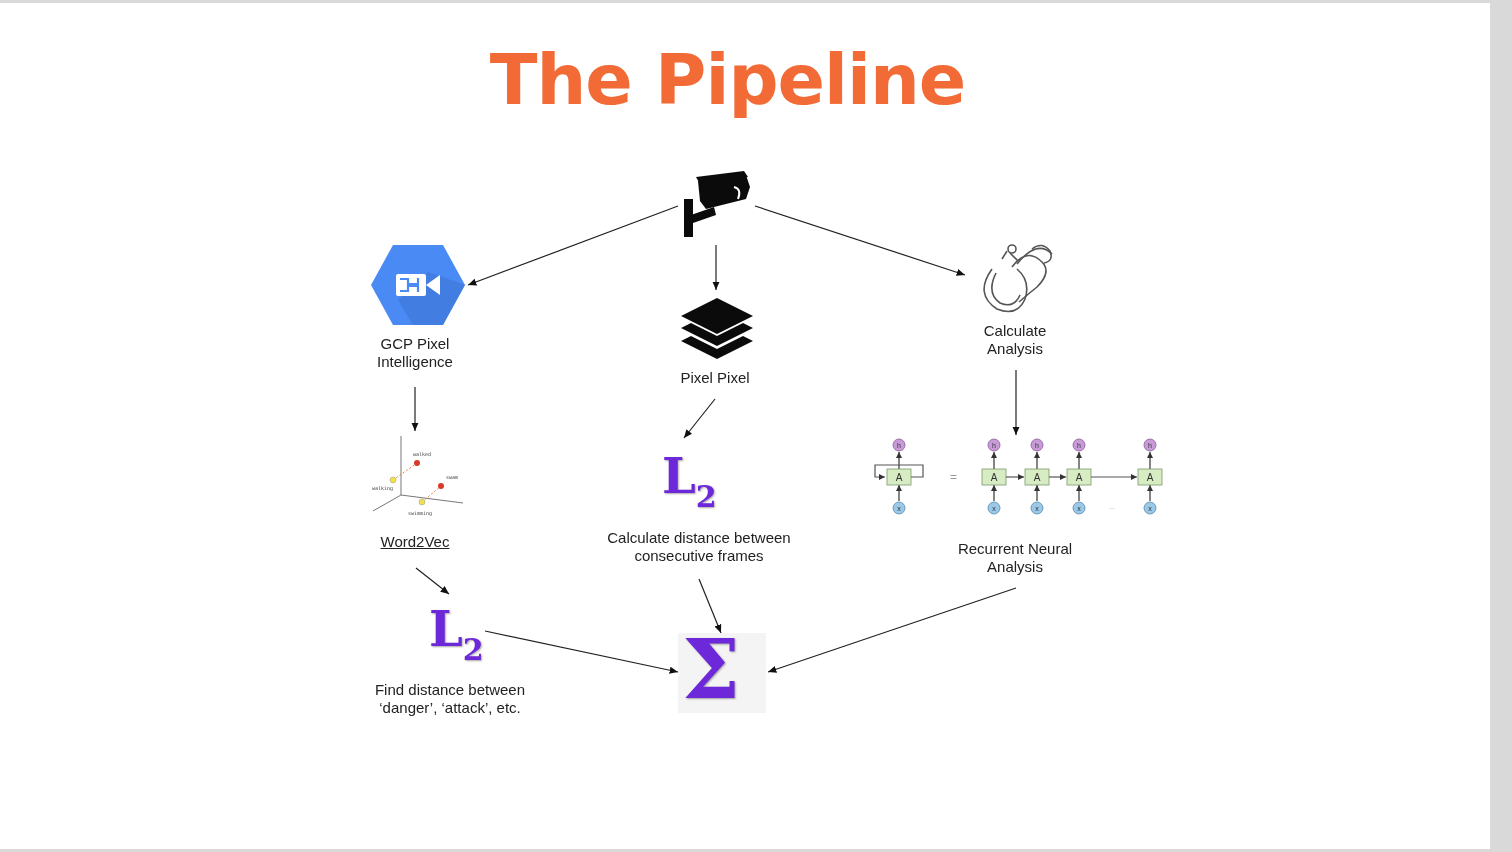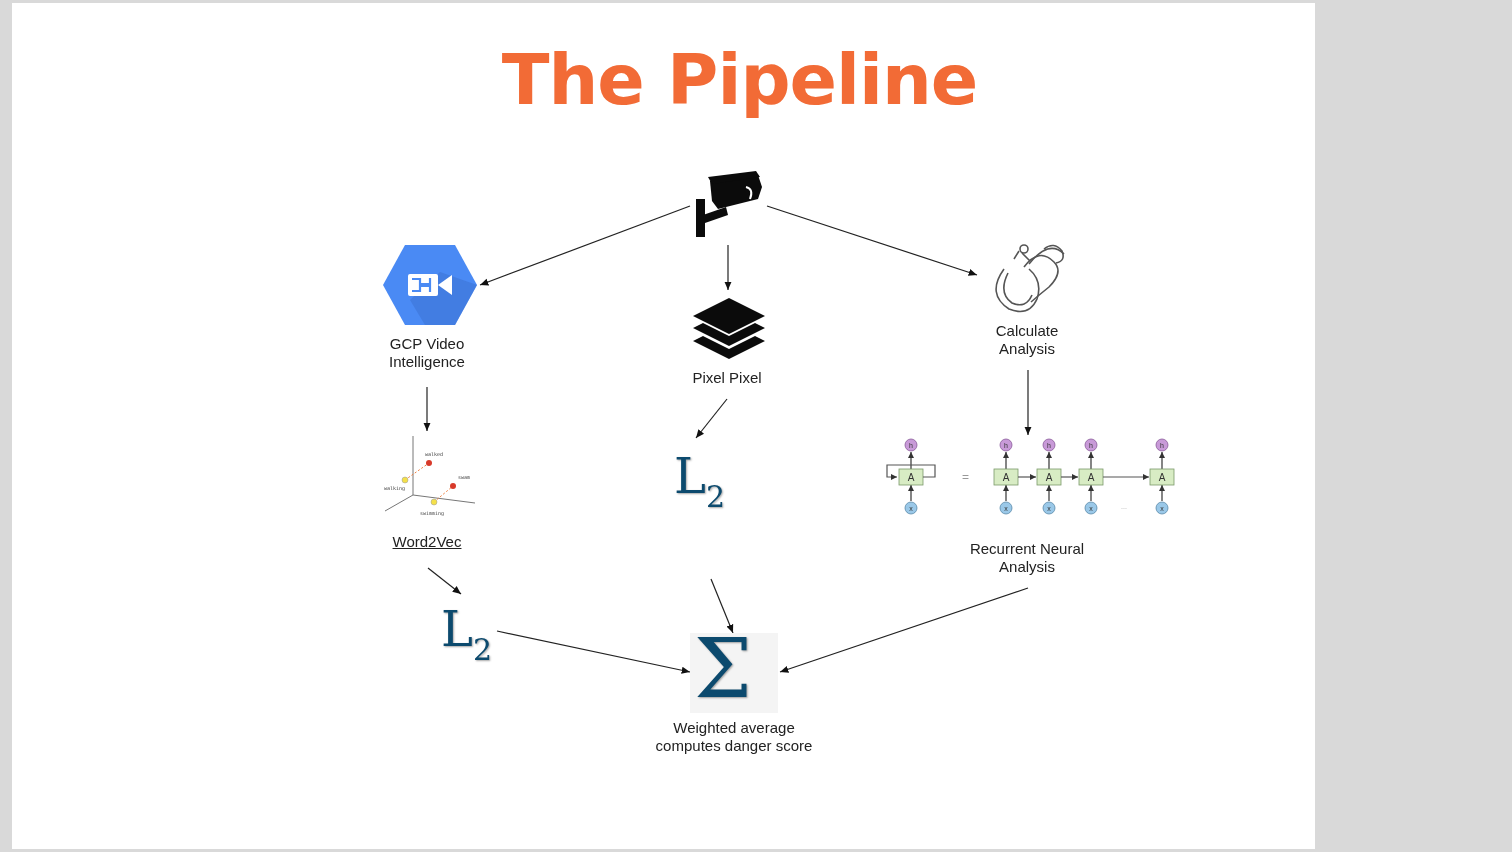--- a/index.html
+++ b/index.html
@@ -1,34 +1,35 @@
 <!DOCTYPE html>
 <html><head>
 <meta charset="utf-8">
 <style>
   html, body { margin: 0; padding: 0; }
   body {
     width: 1512px; height: 852px; background: #d9d9d9; position: relative; overflow: hidden;
     font-family: "Liberation Sans", sans-serif;
   }
   #slide {
-    position: absolute; left: 12px; top: 3px; width: 1303px; height: 846px; background: #ffffff;
+    position: absolute; left: 0; top: 3px; width: 1490px; height: 846px; background: #ffffff;
   }
   .title {
     position: absolute; left: 0; width: 1455px; top: 36px; text-align: center;
     font-family: "DejaVu Sans", sans-serif; font-weight: bold; font-size: 70px; color: #f26b36;
     letter-spacing: -1px;
   }
   .lbl {
     position: absolute; text-align: center; font-size: 15px; line-height: 18px; color: #222;
     white-space: pre-line;
   }
   .math {
-    position: absolute; font-family: "DejaVu Serif", serif; color: #0c4a6e;
+    position: absolute; font-family: "DejaVu Serif", serif; color: #6d28d9;
     text-shadow: 1px 1px 2px rgba(0,0,0,0.35);
+    font-weight: bold;
   }
   .math .big { font-size: 48px; }
   .math .sub { font-size: 30px; position: relative; top: 14px; }
   svg { position: absolute; left: 0; top: 0; }
 </style>
 </head>
 <body>
 
 <div id="slide">
   <div class="title">The Pipeline</div>
@@ -69,21 +70,21 @@
     <g fill="#ffffff">
       <rect x="28" y="32" width="30" height="22" rx="2"></rect>
       <polygon points="58,43 72,33 72,53"></polygon>
     </g>
     <g stroke="#4a8af4" stroke-width="2.2" fill="none">
       <path d="M32,37 h8 v5 h10"></path>
       <path d="M32,49 h8 v-5 h10"></path>
       <path d="M50,36 v14"></path>
     </g>
   </svg>
-  <div class="lbl" style="left:350px;top:332px;width:130px;">GCP Video
+  <div class="lbl" style="left:350px;top:332px;width:130px;">GCP Pixel
 Intelligence</div>
 
   <svg width="80" height="70" style="left:677px;top:293px;">
     <g fill="#0b0b0b">
       <polygon points="40,2 76,20 40,38 4,20"></polygon>
       <polygon points="4,32 14,27 40,40 66,27 76,32 40,50"></polygon>
       <polygon points="4,45 14,40 40,53 66,40 76,45 40,63"></polygon>
     </g>
   </svg>
   <div class="lbl" style="left:640px;top:366px;width:150px;">Pixel Pixel</div>
@@ -119,20 +120,22 @@
       <text x="4" y="57">walking</text>
       <text x="78" y="46">swam</text>
       <text x="40" y="82">swimming</text>
     </g>
   </svg>
   <div class="lbl" style="left:350px;top:530px;width:130px;text-decoration:underline;">Word2Vec</div>
 
   <div class="math" style="left:662px;top:445px;">
     <span class="big">L</span><span class="sub">2</span>
   </div>
+  <div class="lbl" style="left:579px;top:526px;width:240px;">Calculate distance between
+consecutive frames</div>
 
   <svg width="300" height="85" style="left:868px;top:430px;">
     <defs>
       <marker id="ah2" markerWidth="6" markerHeight="6" refX="5" refY="3" orient="auto">
         <path d="M0,0.5 L5,3 L0,5.5 z" fill="#333"></path>
       </marker>
     </defs>
     <g id="rnn-g">
         <line x1="31" y1="68" x2="31" y2="52" stroke="#333" stroke-width="1.2" marker-end="url(#ah2)"></line>
         <line x1="31" y1="36" x2="31" y2="19" stroke="#333" stroke-width="1.2" marker-end="url(#ah2)"></line>
@@ -181,18 +184,18 @@
       </g>
     <text x="82" y="48" font-size="12" fill="#999">=</text>
     <text x="241" y="76" font-size="7" fill="#aaa">...</text>
   </svg>
   <div class="lbl" style="left:940px;top:537px;width:150px;">Recurrent Neural
 Analysis</div>
 
   <div class="math" style="left:429px;top:598px;">
     <span class="big">L</span><span class="sub">2</span>
   </div>
+  <div class="lbl" style="left:350px;top:678px;width:200px;">Find distance between
+‘danger’, ‘attack’, etc.</div>
 
   <div style="position:absolute;left:678px;top:630px;width:88px;height:80px;background:#f4f4f4;"></div>
   <div class="math" style="left:682px;top:618px;font-size:82px;line-height:96px;">Σ</div>
-  <div class="lbl" style="left:612px;top:716px;width:220px;">Weighted average
-computes danger score</div>
 </div>
 
 </body></html>

